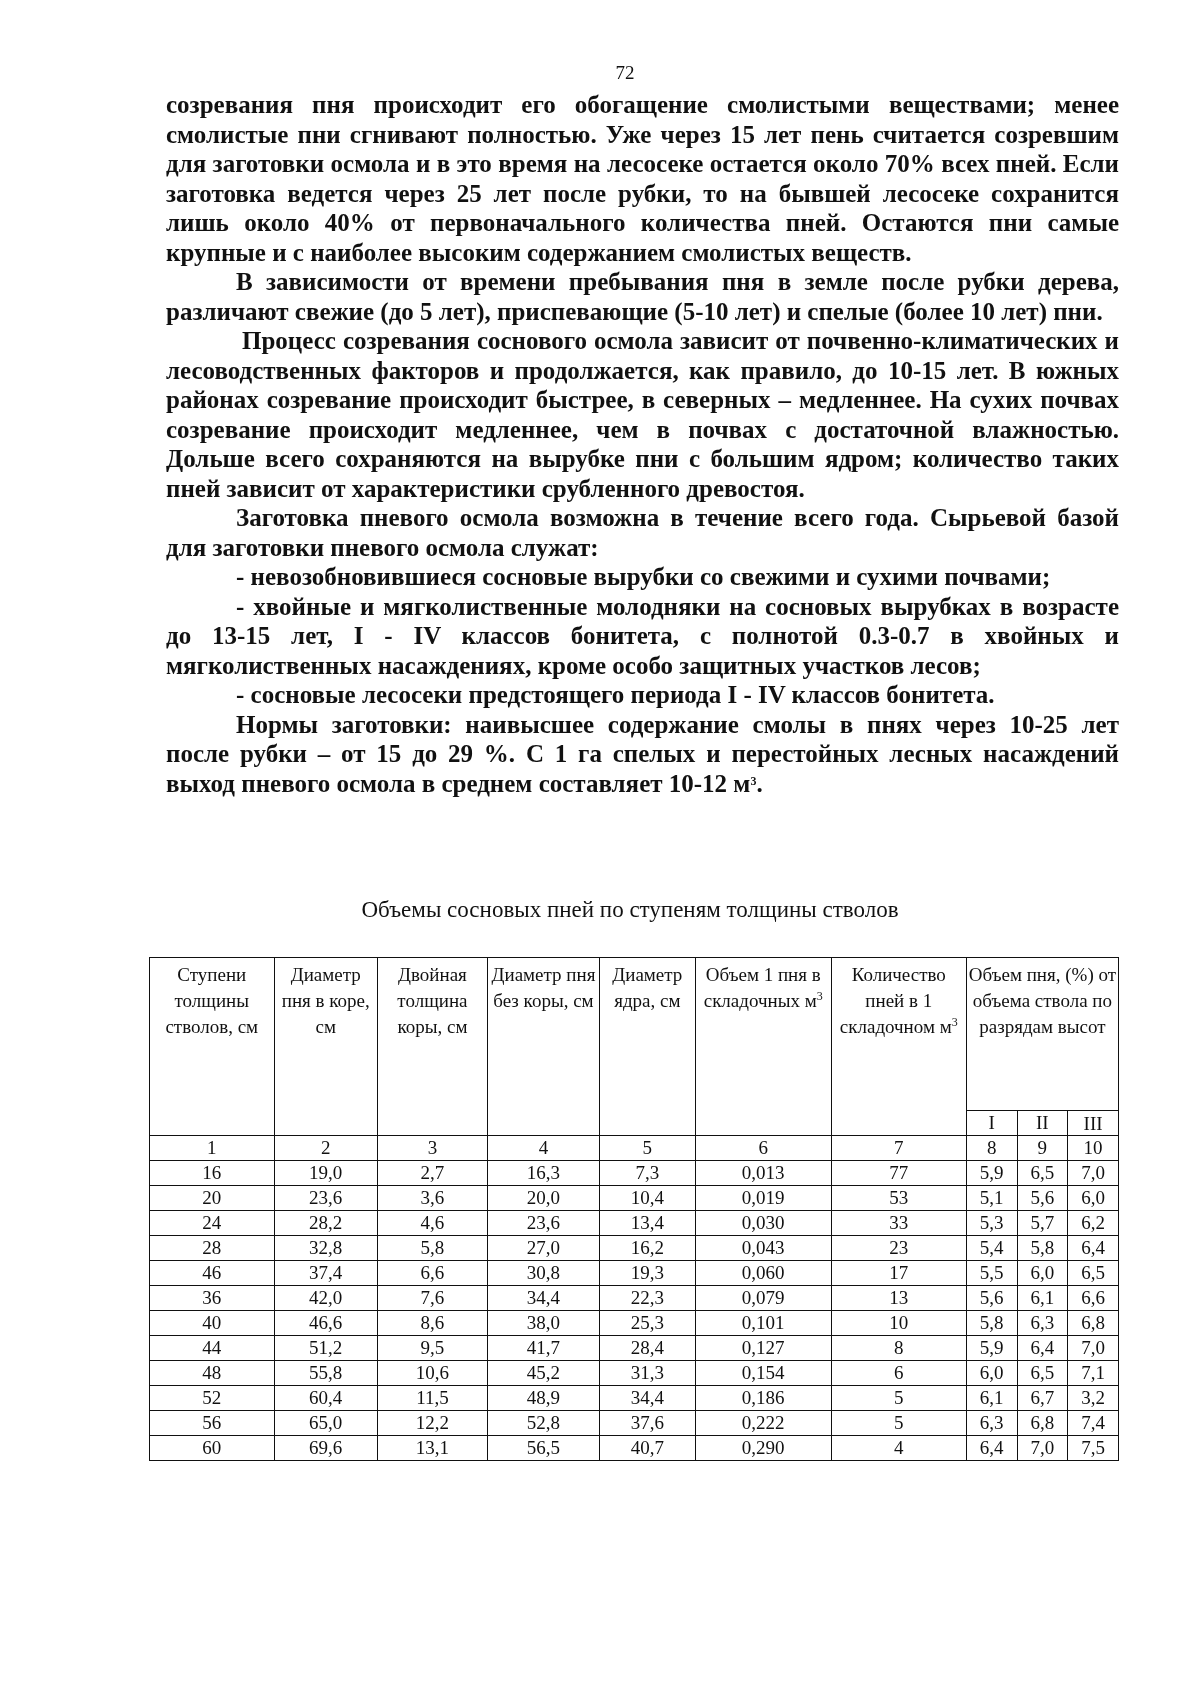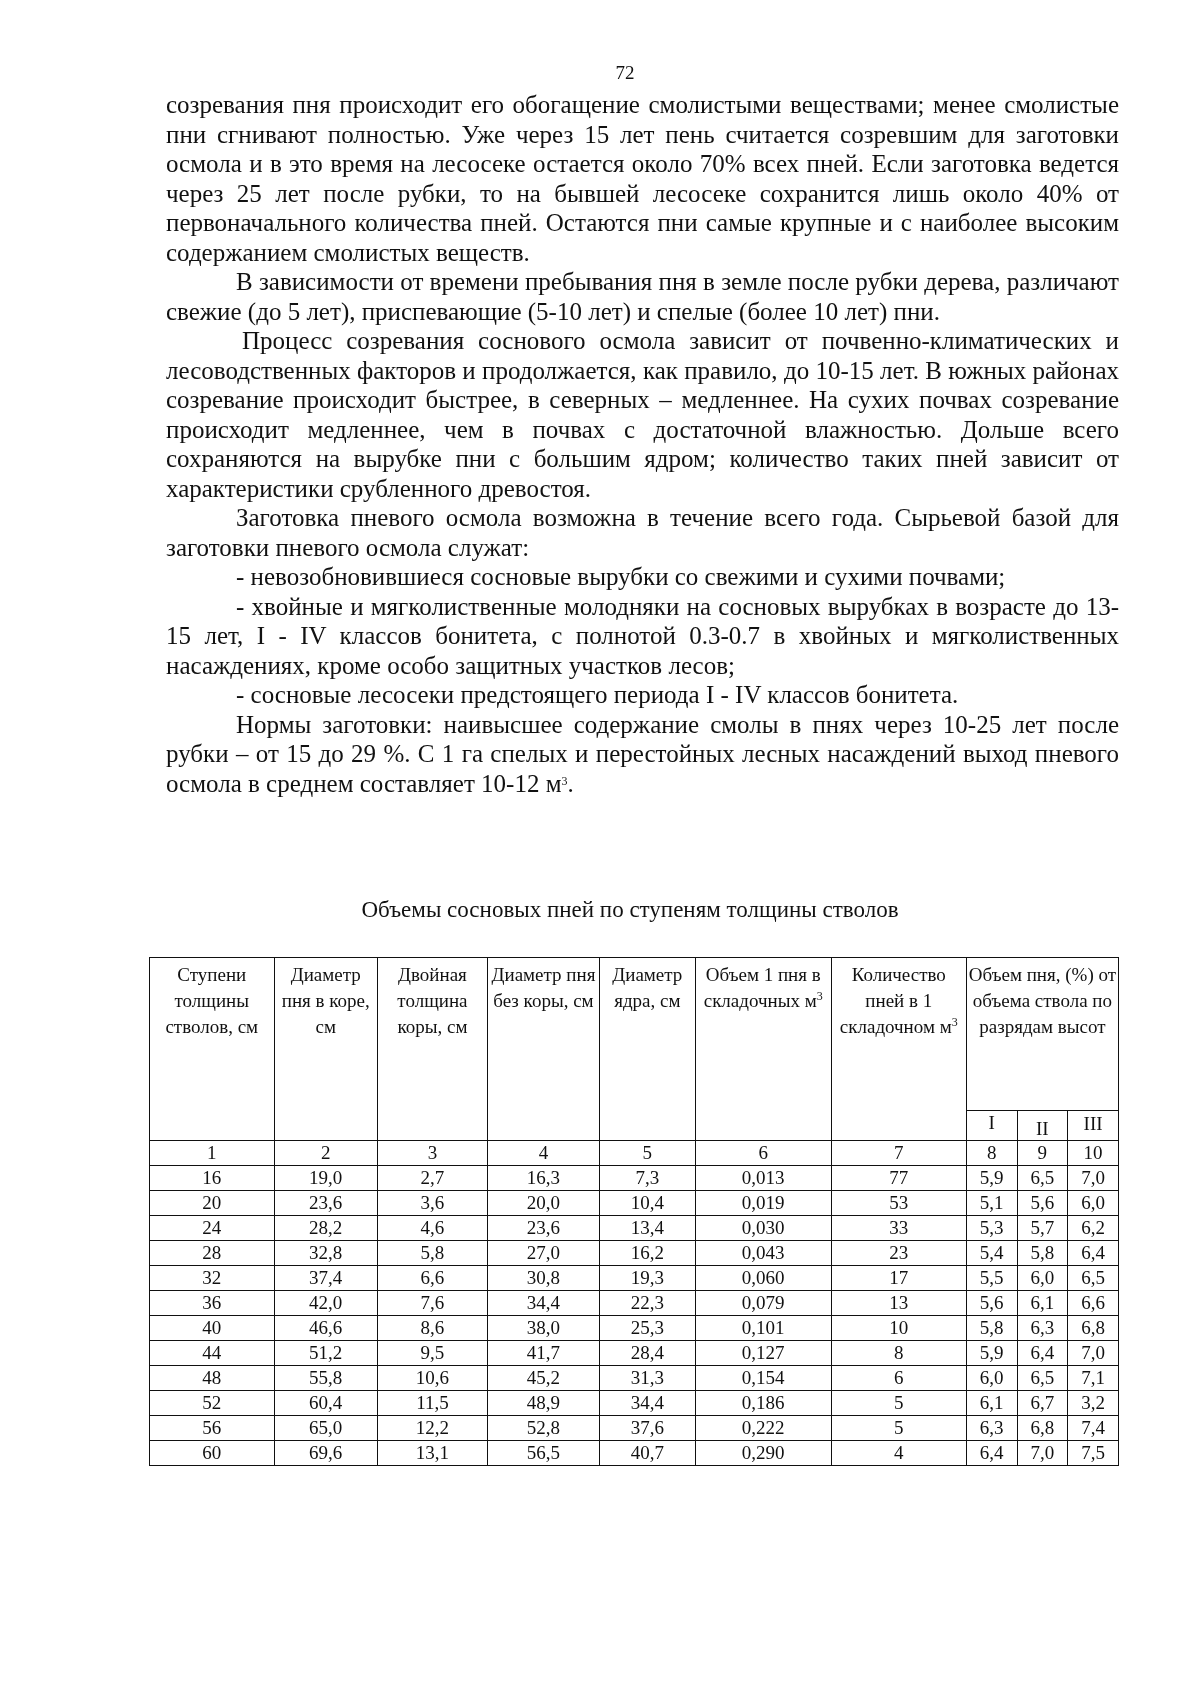--- a/index.html
+++ b/index.html
@@ -2,21 +2,21 @@
 <html><head>
 <meta charset="utf-8">
 <style>
   html, body { margin: 0; padding: 0; background: #ffffff; }
   body { width: 1200px; height: 1696px; position: relative; overflow: hidden;
          font-family: "Liberation Serif", "DejaVu Serif", serif; color: #111; }
   .page-number { position: absolute; top: 62px; left: 0; width: 1250px; text-align: center;
                  font-size: 19px; }
   .body-text { position: absolute; left: 166px; width: 953px; top: 90px;
                font-size: 25px; line-height: 29.5px; text-align: justify; }
-  .body-text p { margin: 0; }
+  .body-text p { margin: 0; font-weight: bold; }
   .indent { text-indent: 70px; }
   .indent-extra { text-indent: 76px; }
   .heading { font-weight: bold; text-indent: 70px; margin-top: 29px !important; }
   .list-item { text-indent: 70px; }
   .caption { position: absolute; top: 897px; left: 0; width: 1260px; text-align: center;
              font-size: 23px; }
   table.data { position: absolute; top: 957px; left: 149px; width: 970px;
                border-collapse: collapse; font-size: 19px; }
   table.data td, table.data th { border: 1.6px solid #111; text-align: center; padding: 0;
                font-weight: normal; vertical-align: top; }
@@ -53,21 +53,21 @@
       <th class="col2" rowspan="2">Диаметр пня в коре, см</th>
       <th class="col3" rowspan="2">Двойная толщина коры, см</th>
       <th class="col4" rowspan="2">Диаметр пня без коры, см</th>
       <th class="col5" rowspan="2">Диаметр ядра, см</th>
       <th class="col6" rowspan="2"><span>Объем 1 пня в складочных м</span><sup>3</sup></th>
       <th class="col7" rowspan="2"><span>Количество пней в 1 складочном м</span><sup>3</sup></th>
       <th colspan="3" style="height:148px;">Объем пня, (%) от объема ствола по разрядам высот</th>
     </tr>
     <tr>
       <th class="sub" style="padding-top:0;line-height:23px;">I</th>
-      <th class="sub" style="padding-top:6px;line-height:23px;">II</th>
+      <th class="sub" style="padding-top:0;line-height:23px;">II</th>
       <th class="sub" style="padding-top:1px;line-height:23px;">III</th>
     </tr>
   </thead>
   <tbody id="tbody">
     <tr class="num-row">
       <td>1</td>
       <td>2</td>
       <td>3</td>
       <td>4</td>
       <td>5</td>
@@ -119,21 +119,21 @@
         <td>5,8</td>
         <td>27,0</td>
         <td>16,2</td>
         <td>0,043</td>
         <td>23</td>
         <td>5,4</td>
         <td>5,8</td>
         <td>6,4</td>
       </tr>
       <tr>
-        <td>32</td>
+        <td>46</td>
         <td>37,4</td>
         <td>6,6</td>
         <td>30,8</td>
         <td>19,3</td>
         <td>0,060</td>
         <td>17</td>
         <td>5,5</td>
         <td>6,0</td>
         <td>6,5</td>
       </tr>

